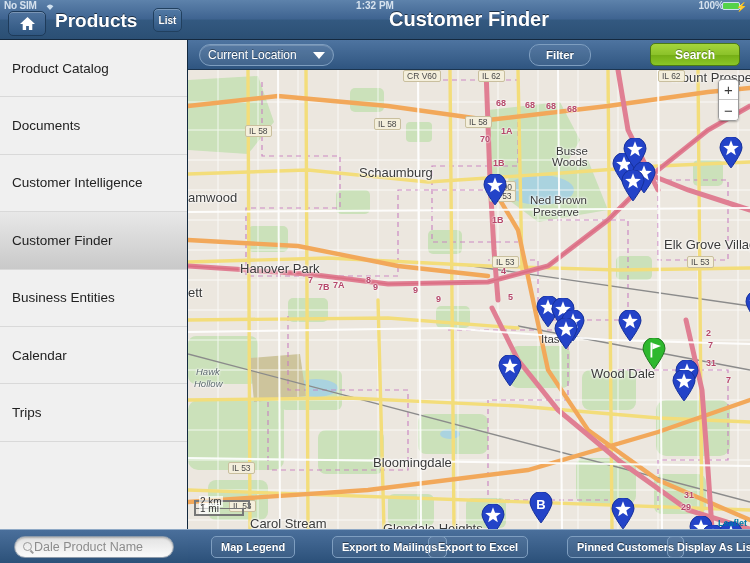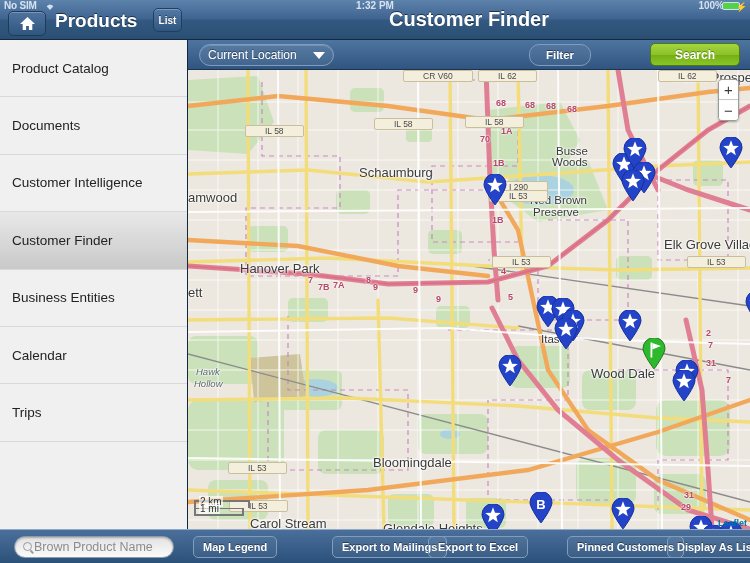--- a/index.html
+++ b/index.html
@@ -147,21 +147,21 @@
 
   .pin { position:absolute; width:26px; height:31px; z-index:10; cursor:pointer; }
   .pin svg { display:block; }
 
   .maplabel { position:absolute; font-size:11.5px; color:#3a3a3a; white-space:nowrap;
               text-shadow: 0 0 3px #fff, 0 0 3px #fff, 0 0 2px #fff; z-index:5; }
   .maplabel.big { font-size:13px; }
   .maplabel.sm  { font-size:9.5px; color:#5d6a6f; font-style:italic; }
   .shield { position:absolute; z-index:6; font-size:8.5px; color:#4a4a4a;
             background:#f4efdc; border:1px solid #c9bf9e; border-radius:2px;
-            padding:0px 19px; white-space:nowrap; }
+            padding:0px 3px; white-space:nowrap; }
   .rdnum { position:absolute; z-index:6; font-size:9px; color:#b5476a; font-weight:bold;
            text-shadow:0 0 2px #fff,0 0 2px #fff; }
 
   
   .bottombar {
     position:absolute; left:188px; top:529px; width:562px; height:34px;
     background: linear-gradient(to bottom,#4a6f9b,#2b5079);
     border-top:1px solid #8fa9c6;
   }
   .bb-btn {
@@ -222,21 +222,21 @@
         </li>
         <li class="">
           <span>Trips</span>
         </li>
       </ul>
   </div>
 
   <div class="search-bar">
     <div class="search-field">
       <span class="mag"></span>
-      <span>Brown Product Name</span>
+      <span>Dale Product Name</span>
     </div>
   </div>
 
   <div class="map-toolbar">
     <div class="dropdown">
       <span class="lbl">Current Location</span>
       <span class="caret"></span>
     </div>
     <div class="tb-btn" id="filter-btn">Filter</div>
     <div class="search-green">Search</div>
@@ -553,20 +553,20 @@
 
     <div class="scalebar">
       <div class="b1"><span>2 km</span></div>
       <div class="b2"><span>1 mi</span></div>
     </div>
 
     <div class="leaflet-cred">Leaflet</div>
   </div>
 
   <div class="bottombar" id="bottom-toolbar">
-      <div class="bb-btn" style="left: 5px;">Map Legend</div>
+      <div class="bb-btn" style="left: 23px;">Map Legend</div>
       <div class="bb-btn" style="left: 144px;">Export to Mailings</div>
       <div class="bb-btn" style="left: 240px;">Export to Excel</div>
       <div class="bb-btn" style="left: 379px;">Pinned Customers</div>
       <div class="bb-btn" style="left: 479px;">Display As List</div>
     </div>
 
 </div>
 
 </body></html>

